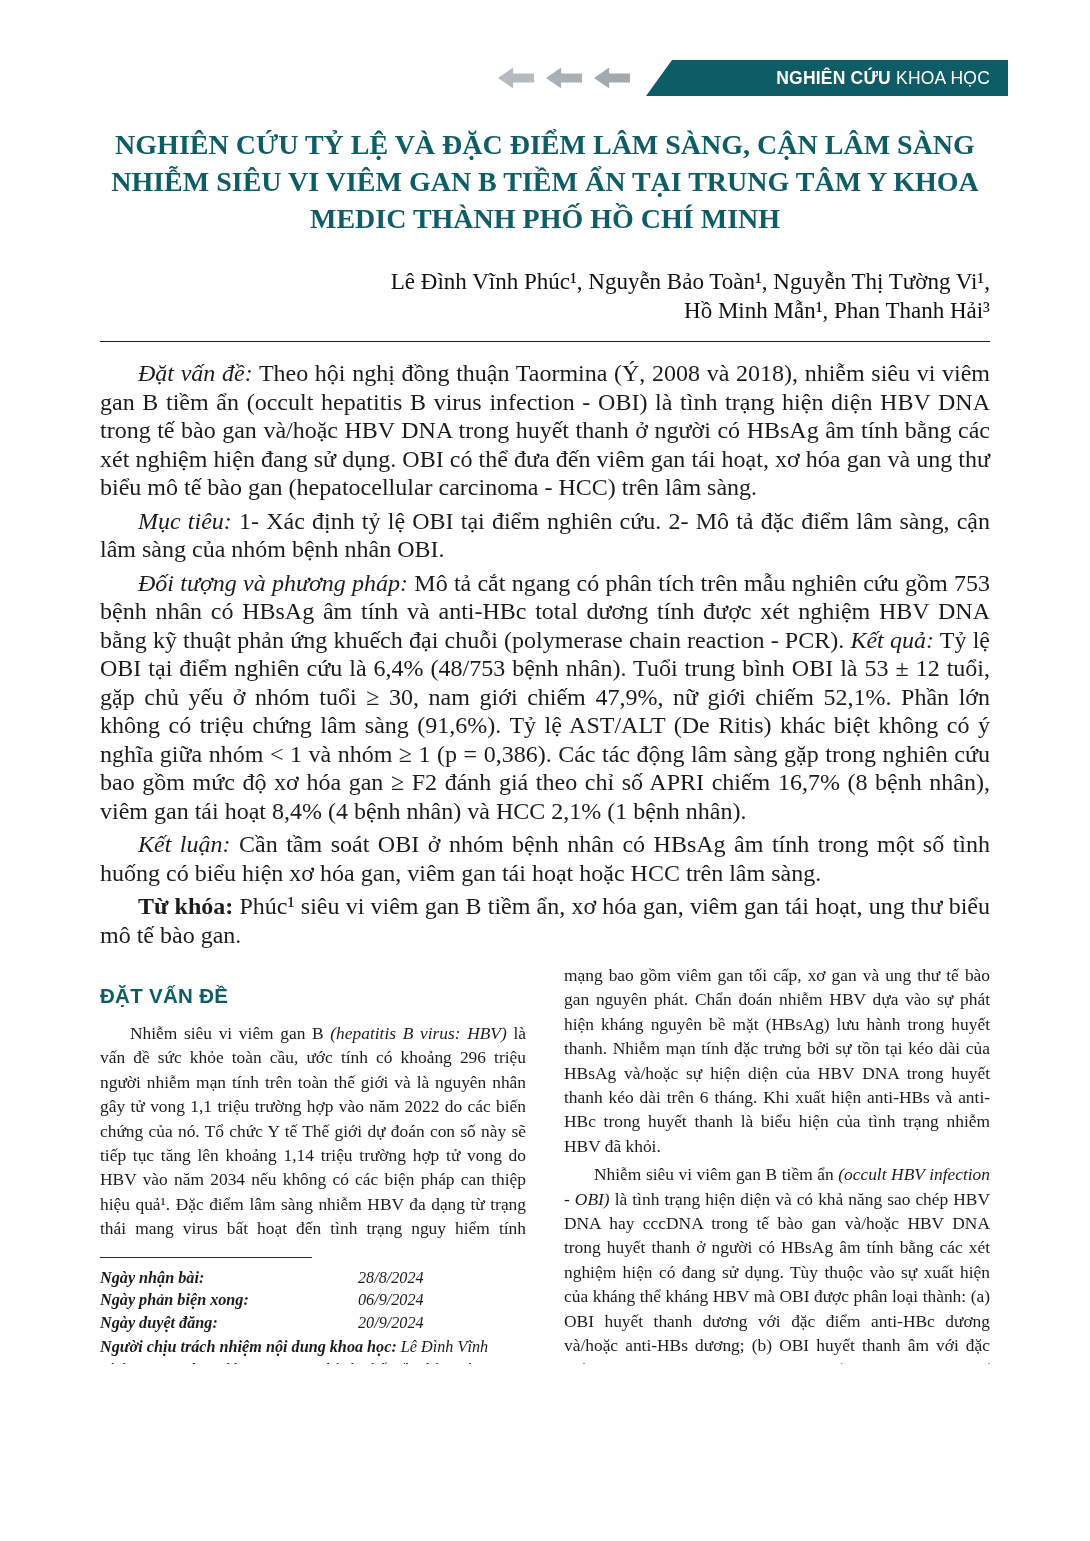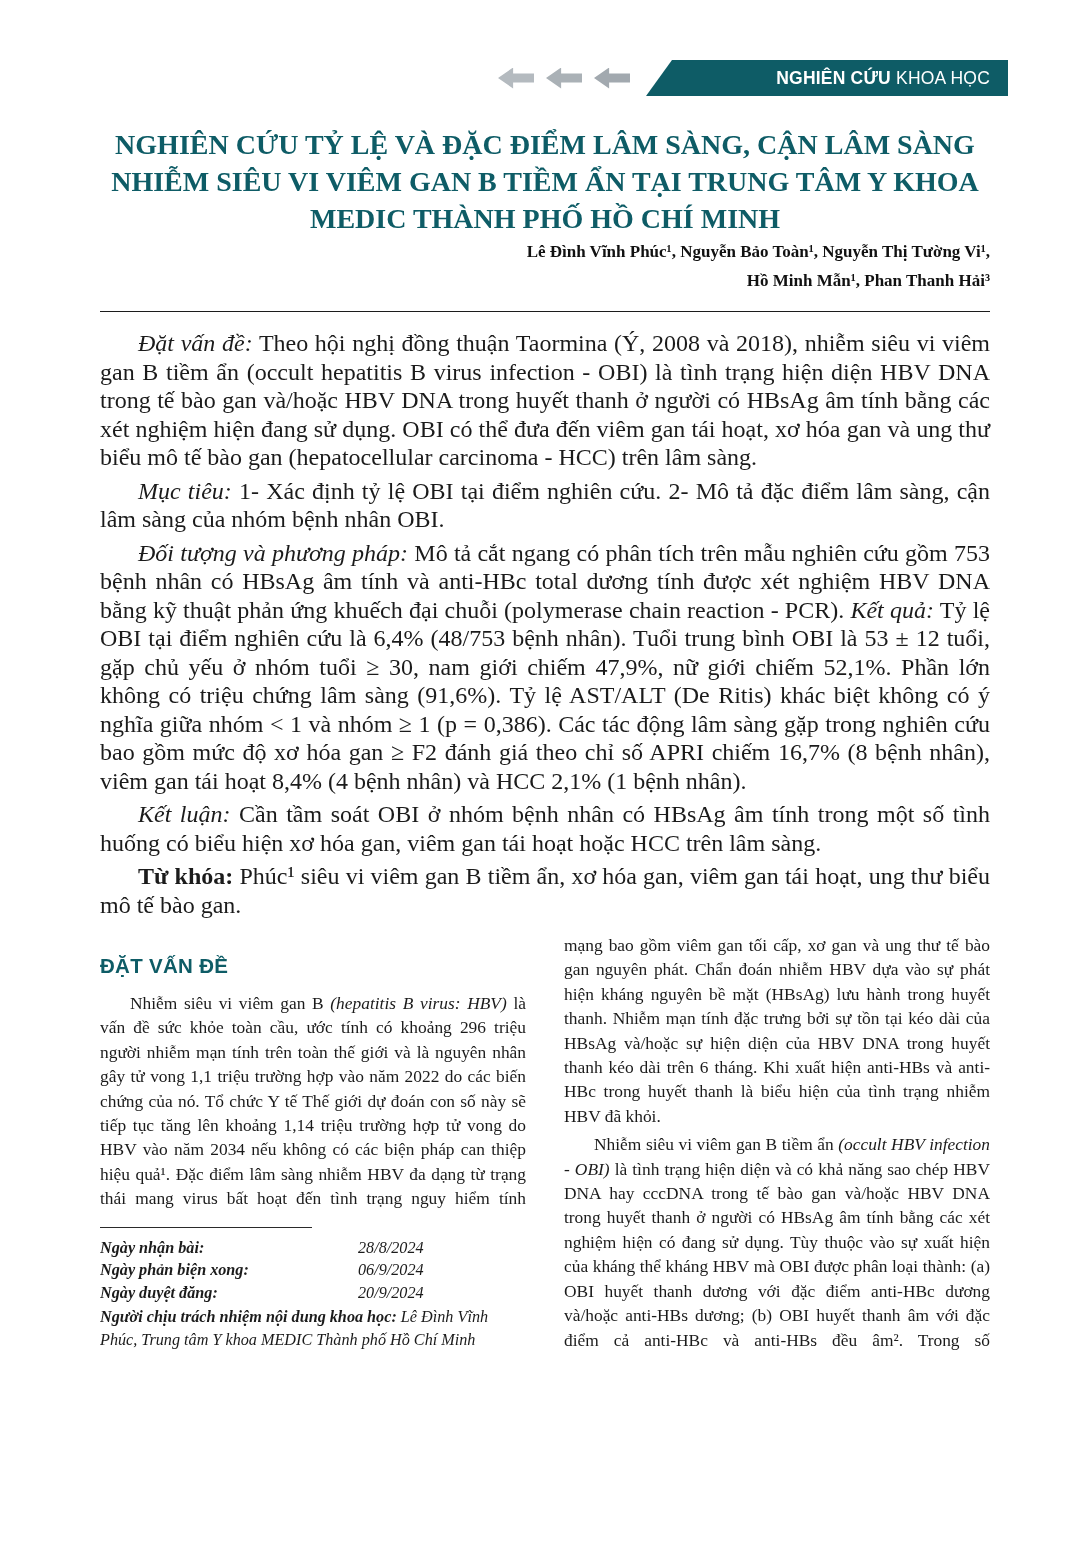--- a/index.html
+++ b/index.html
@@ -43,23 +43,24 @@
 
   
   .title {
     margin-top:126px;
     text-align:center;
     color:#0e5c66;
     font-size:28px; line-height:37px; font-weight:bold;
     white-space:pre-line;
   }
   .authors {
+    margin-top:30px;
     text-align:right;
-    font-weight:bold;
-    font-size:17px; line-height:29px;
+    font-weight:normal;
+    font-size:23px; line-height:29px;
     white-space:pre-line;
     color:#111;
   }
   .rule {
     margin-top:16px;
     border:none; border-top:1.6px solid #1c1c1c;
     height:0;
   }
 
   

